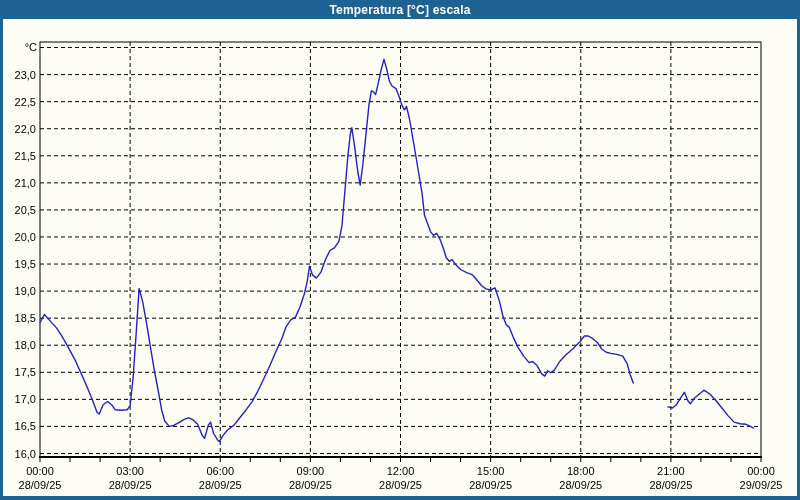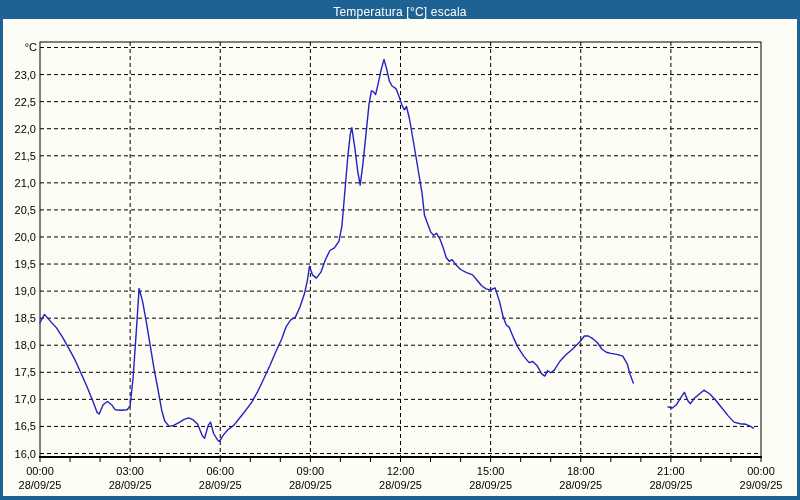--- a/index.html
+++ b/index.html
@@ -2,22 +2,22 @@
 <html><head>
 <meta charset="utf-8">
 <style>
   html,body{margin:0;padding:0;background:#ffffff;}
   body{width:800px;height:500px;font-family:"Liberation Sans",sans-serif;}
   .window{
     width:800px;height:500px;box-sizing:border-box;
     display:flex;flex-direction:column;overflow:hidden;
   }
   .titlebar{
-    height:19px;flex:0 0 19px;display:flex;align-items:flex-end;justify-content:center;
-    color:#ffffff;font-weight:normal;font-size:12px;letter-spacing:0.2px;
+    height:19px;flex:0 0 19px;display:flex;align-items:center;justify-content:center;
+    color:#ffffff;font-weight:bold;font-size:12px;letter-spacing:0.2px;
   }
   .frame{
     flex:1;display:flex;box-sizing:border-box;
     border-left:3px solid;border-right:3px solid;border-bottom:4px solid;
   }
   .content{flex:1;position:relative;}
   svg{display:block;}
   svg text{font-family:"Liberation Sans",sans-serif;}
 </style>
 </head>

